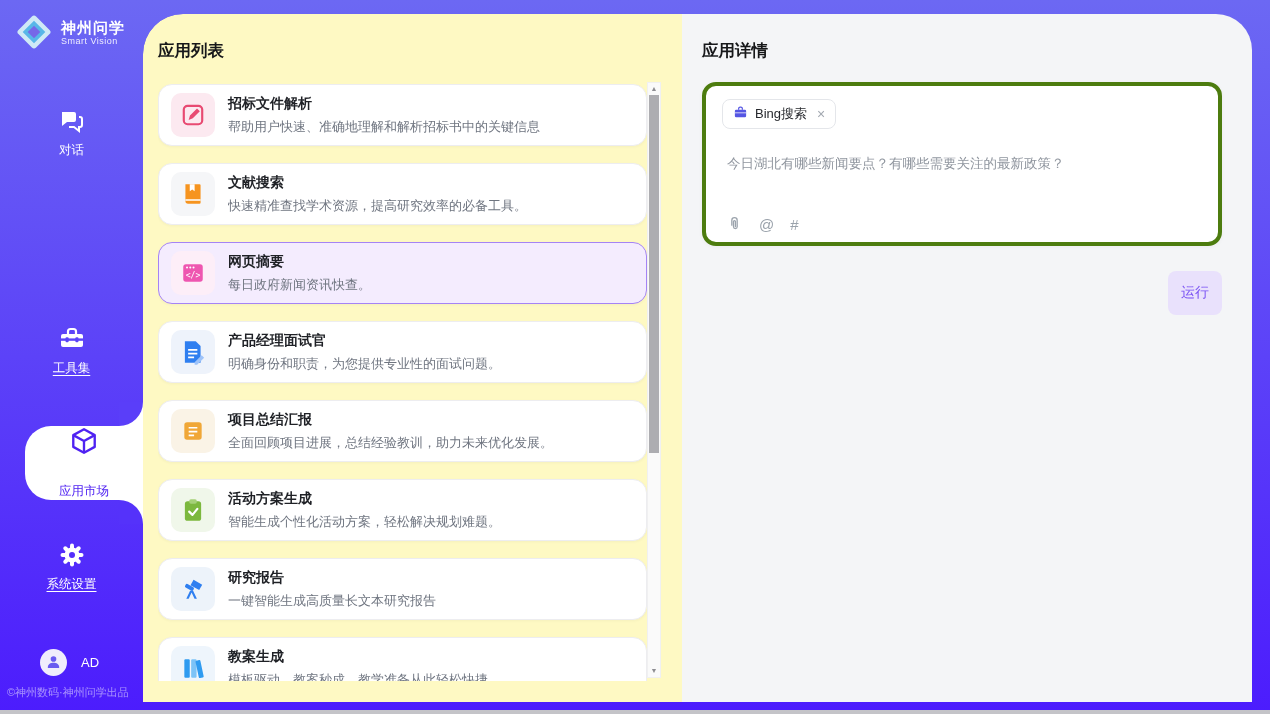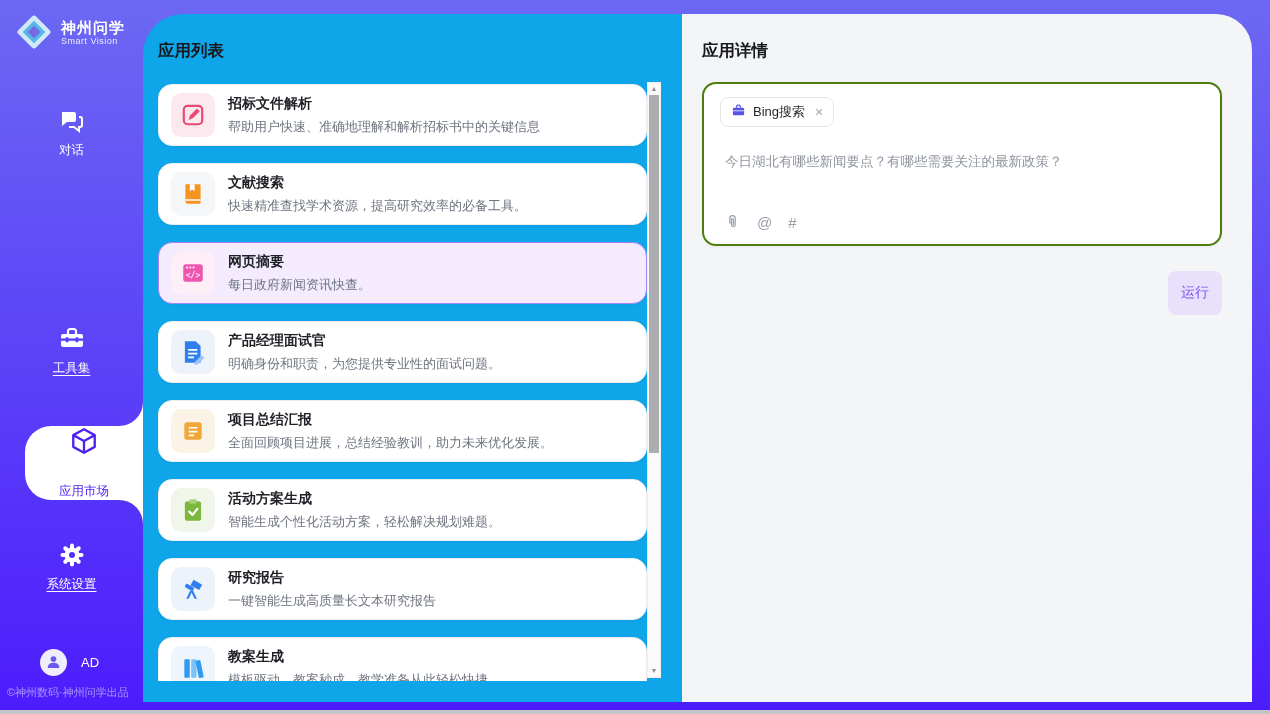--- a/index.html
+++ b/index.html
@@ -4,21 +4,21 @@
 <style>
   html,body{margin:0;padding:0;}
   body{
     width:1270px;height:714px;overflow:hidden;position:relative;
     font-family:"Liberation Sans","DejaVu Sans",sans-serif;
     background:linear-gradient(180deg,#6c68f3 0%,#4c1cfd 100%);
   }
   
   .content{position:absolute;left:143px;top:14px;width:1109px;height:688px;
     display:flex;border-radius:40px 36px 0 0;overflow:hidden;}
-  .panel-left{width:539px;background:#0ea5e9;border-top-left-radius:40px;position:relative;flex:none;}
+  .panel-left{width:539px;background:#fef9c3;border-top-left-radius:40px;position:relative;flex:none;}
   .panel-right{width:570px;background:#f4f5f7;position:relative;flex:none;}
   .bottom-strip{position:absolute;left:0;right:0;bottom:0;height:4px;background:#c4c4c8;}
 
   
   .sidebar{position:absolute;left:0;top:0;width:143px;height:714px;z-index:3;}
   .logo{position:absolute;left:14px;top:12px;display:flex;align-items:center;gap:7px;color:#fff;}
   .logo svg{width:40px;height:40px;flex:none;}
   .logo-name{font-size:15px;font-weight:bold;letter-spacing:1px;line-height:17px;}
   .logo-sub{font-size:9px;color:rgba(255,255,255,.88);letter-spacing:.5px;}
   .nav-item{position:absolute;left:0;width:143px;text-align:center;color:#fff;cursor:pointer;}
@@ -53,21 +53,21 @@
   .app-name{font-size:14px;font-weight:bold;color:#1f2126;}
   .app-desc{font-size:13px;color:#6f7580;margin-top:5px;white-space:nowrap;overflow:hidden;}
   
   .scrollbar{position:absolute;left:504px;top:68px;width:14px;height:596px;background:#fafafa;border:1px solid #f0f0f1;box-sizing:border-box;}
   .sb-btn{height:12px;font-size:7px;line-height:12px;text-align:center;color:#8d8d92;cursor:pointer;user-select:none;}
   .sb-btn.down{position:absolute;bottom:0;left:0;right:0;}
   .sb-thumb{position:absolute;left:1px;right:1px;top:12px;height:358px;background:#adadb1;cursor:pointer;}
 
   
   .detail-card{position:absolute;left:20px;top:68px;width:520px;height:164px;background:#fff;
-    border:2px solid #4d7c0f;border-radius:14px;box-sizing:border-box;box-shadow:0 1px 4px rgba(20,20,40,.04);cursor:text;}
+    border:4px solid #4d7c0f;border-radius:14px;box-sizing:border-box;box-shadow:0 1px 4px rgba(20,20,40,.04);cursor:text;}
   .tag{position:absolute;left:16px;top:13px;height:30px;display:inline-flex;align-items:center;gap:7px;
     padding:0 10px;border:1px solid #e4e6ea;border-radius:8px;background:#fff;box-sizing:border-box;cursor:pointer;}
   .tag svg{width:15px;height:15px;}
   .tag-label{font-size:13px;color:#26282d;}
   .tag-close{font-size:14px;color:#a2a8b0;margin-left:3px;cursor:pointer;line-height:1;}
   .query{position:absolute;left:21px;top:68px;right:16px;font-size:13.5px;color:#8f959e;line-height:19px;}
   .tools-row{position:absolute;left:20px;top:130px;display:flex;gap:16px;align-items:center;color:#9aa2ab;}
   .tools-row svg{width:17px;height:17px;display:block;}
   .tool-glyph{font-size:15px;color:#9aa2ab;line-height:17px;}
   .run-btn{position:absolute;right:30px;top:257px;width:54px;height:44px;background:#e9e1fc;color:#7a52f4;

